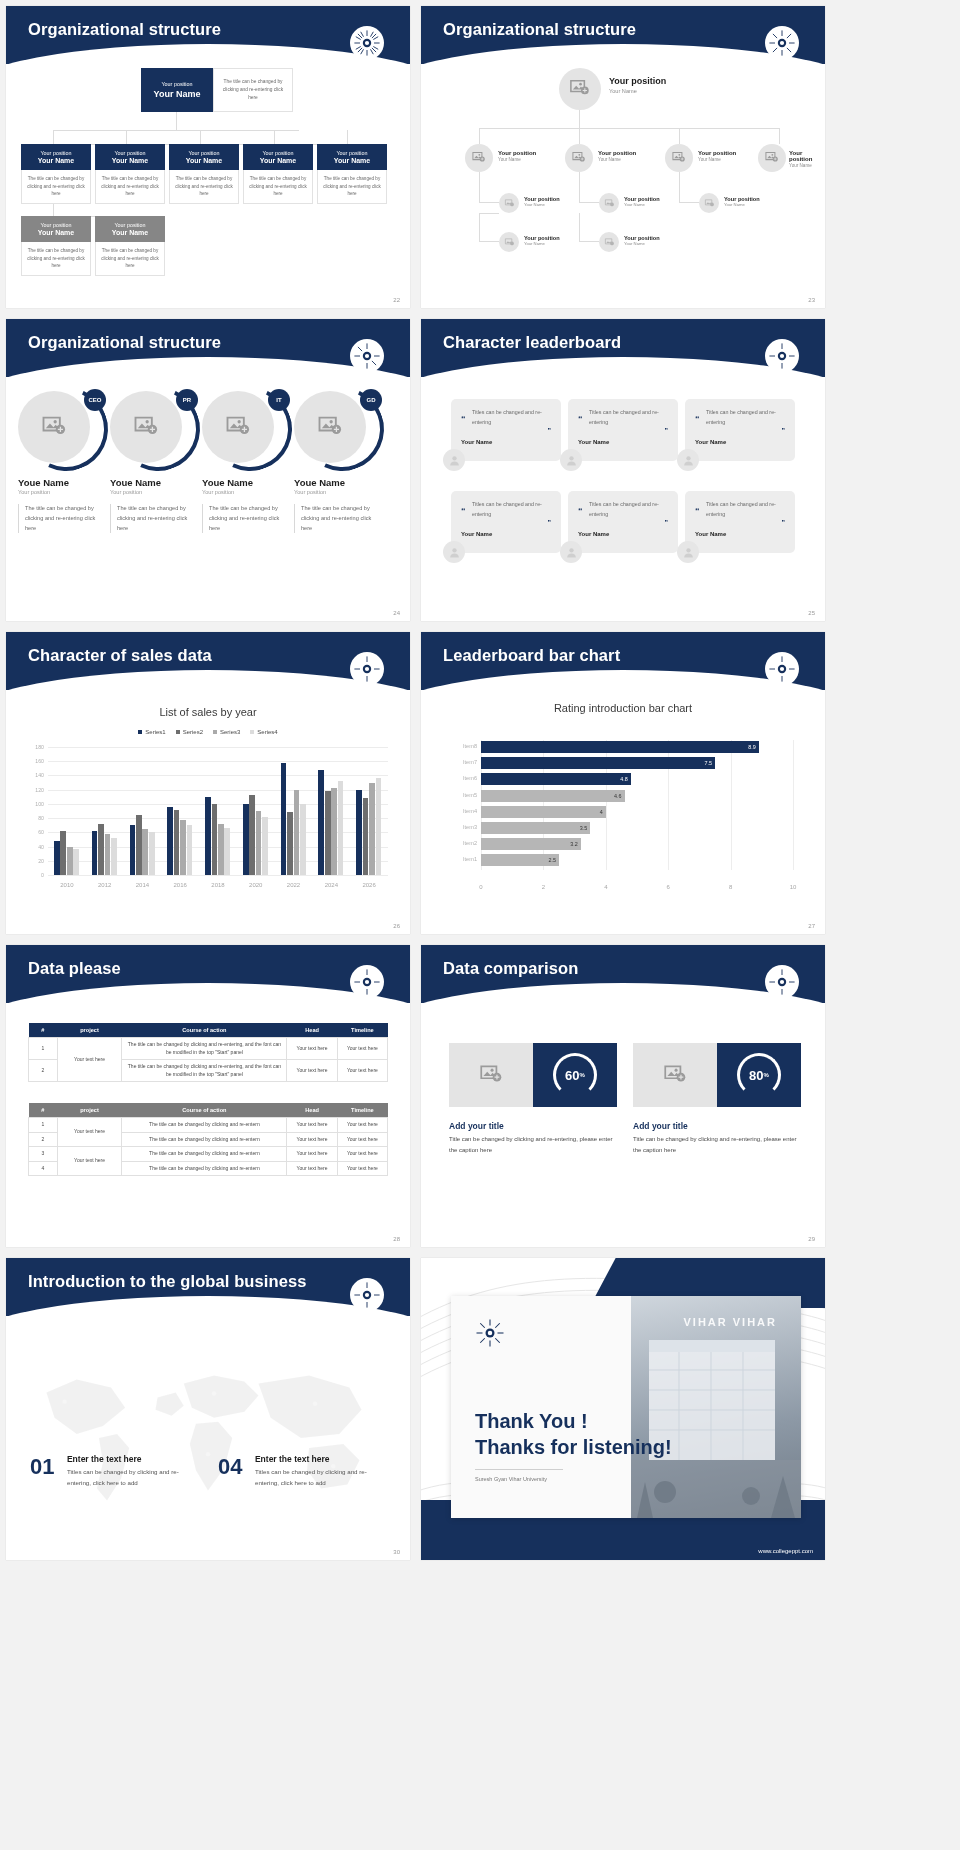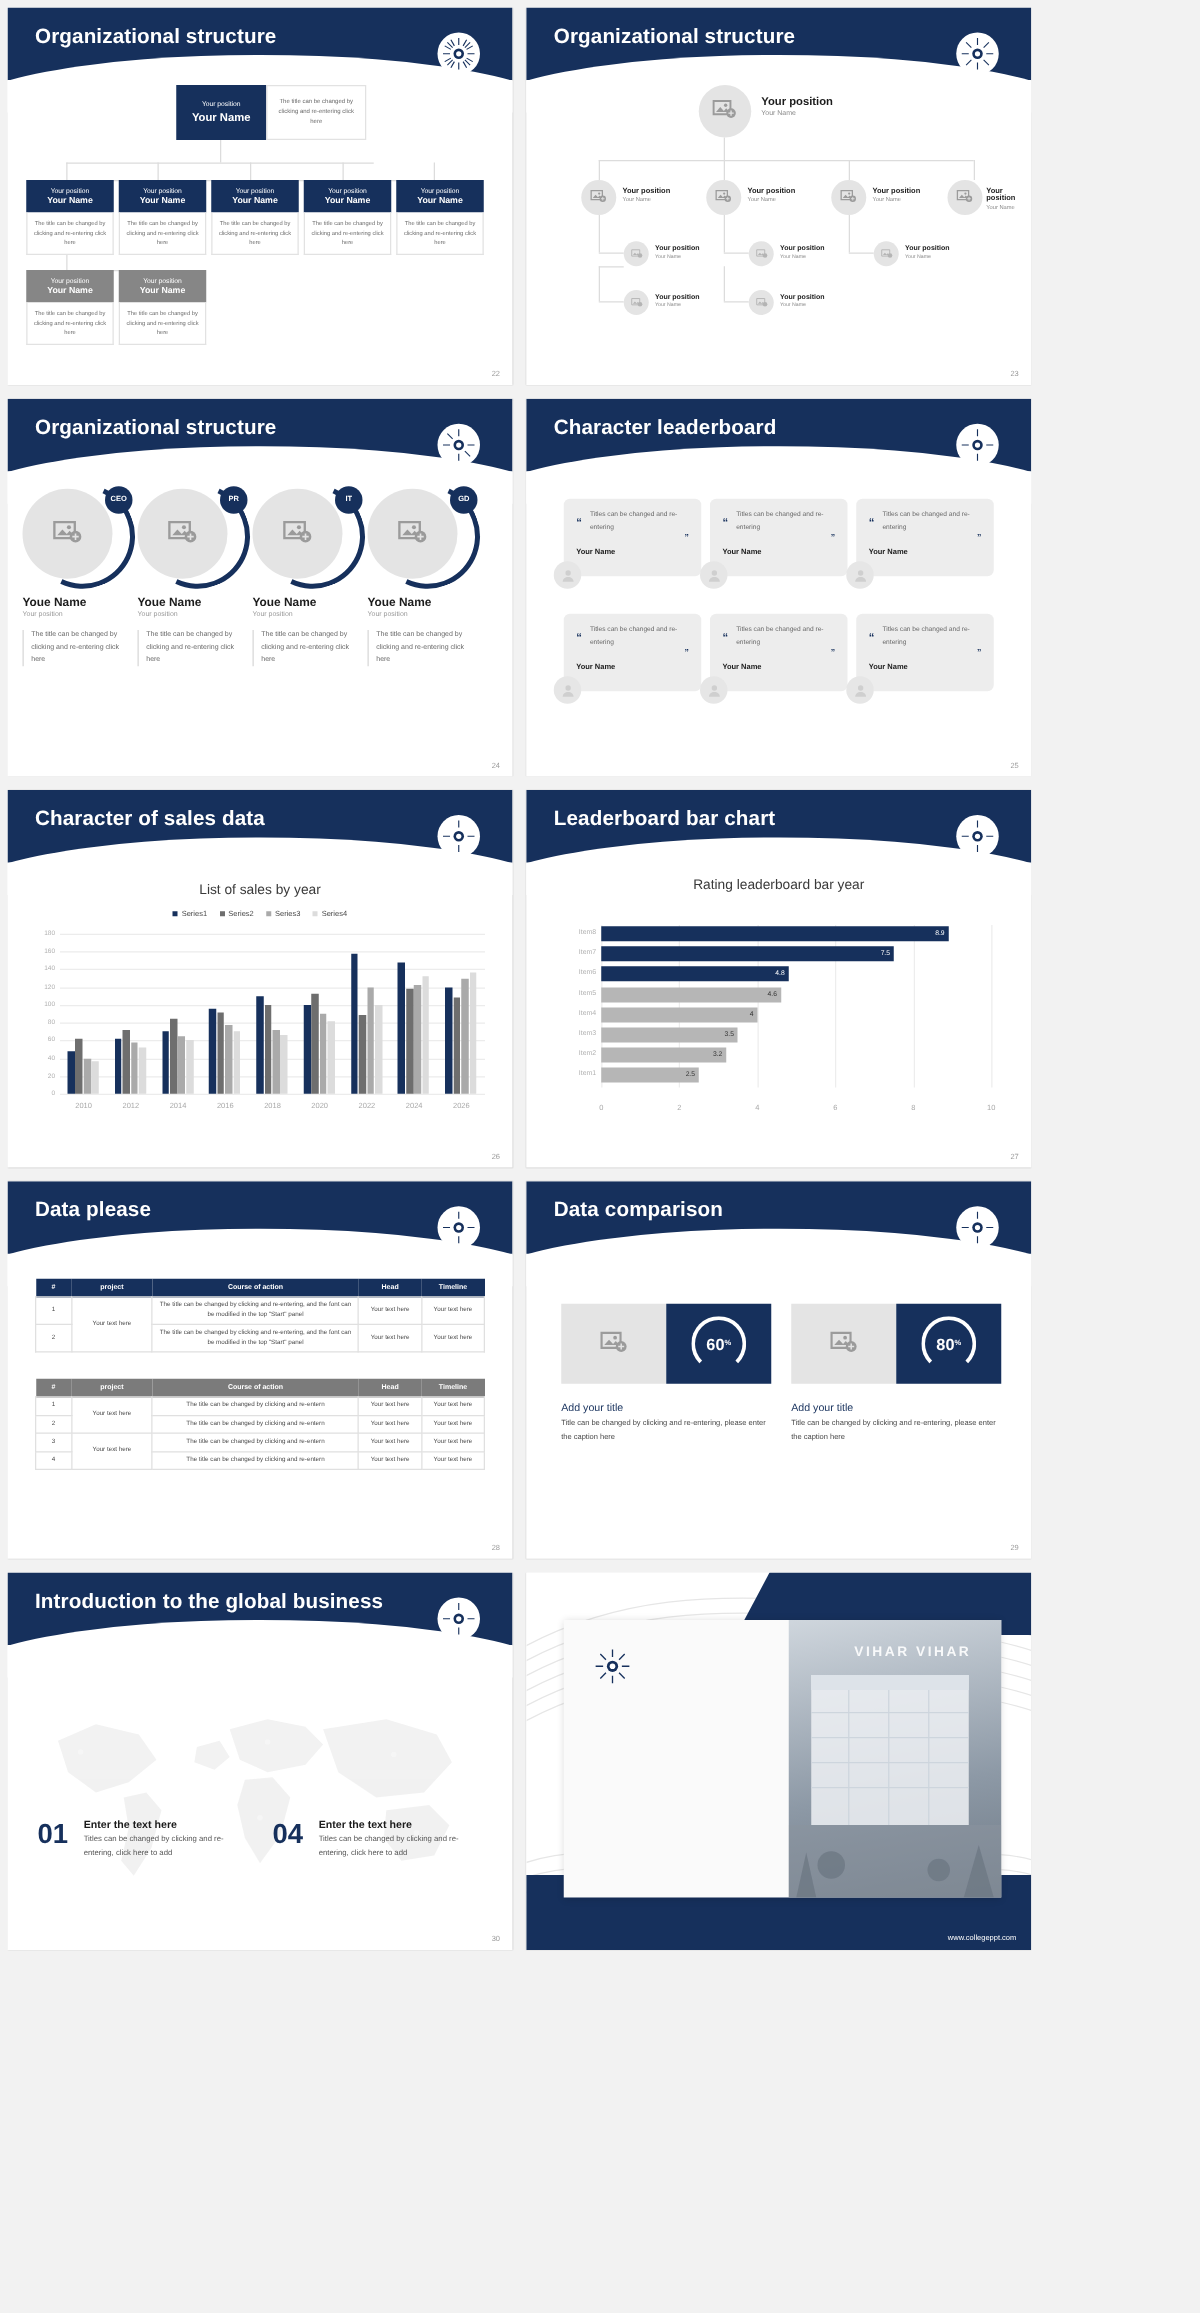--- a/index.html
+++ b/index.html
@@ -119,21 +119,21 @@
   .dcimg { width:84px; height:64px; background:#e4e4e4; display:inline-flex;
            align-items:center; justify-content:center; vertical-align:top; }
   .dcimg svg { width:26px; height:26px; }
   .dcpct { width:84px; height:64px; background:#16305c; display:inline-flex;
            align-items:center; justify-content:center; vertical-align:top;
            position:relative; }
   .ring { width:44px; height:44px; border-radius:50%; border:3px solid #fff;
           border-bottom-color:transparent; display:flex; align-items:center;
           justify-content:center; color:#fff; font-size:13px; font-weight:bold; }
   .ring small{font-size:6px;}
-  .dctitle { font-size:8.5px; font-weight:normal; color:#16305c; }
+  .dctitle { font-size:8.5px; font-weight:bold; color:#16305c; }
   .dcsub { font-size:6px; color:#4a4a4a; line-height:1.8; margin-top:3px; }
 
   
   .worldmap { position:absolute; left:0; top:60px; width:100%; height:240px;
               opacity:.55; }
   .num { font-size:22px; font-weight:bold; color:#16305c; }
   .gtitle { font-size:8.5px; font-weight:bold; color:#1c1c1c; }
   .gsub { font-size:6.2px; color:#555; line-height:1.8; margin-top:2px; }
 
   
@@ -729,21 +729,21 @@
       <g stroke="#16305c" stroke-width="1.3">
       <line x1="20" y1="2" x2="20" y2="10"></line>
               <line x1="20" y1="30" x2="20" y2="38"></line>
       <line x1="2" y1="20" x2="10" y2="20"></line>
               <line x1="30" y1="20" x2="38" y2="20"></line>
             </g>
       <circle cx="20" cy="20" r="3" fill="#fff"></circle>
           </g>
         </svg>
     </div>
-    <div class="chart-title" style="top:70px;">Rating leaderboard bar year</div>
+    <div class="chart-title" style="top:70px;">Rating introduction bar chart</div>
     <div class="lb" id="plot-27">
         <div class="vgrid" style="left: 0px;"></div>
         <div class="vgrid" style="left: 62.4px;"></div>
         <div class="vgrid" style="left: 124.8px;"></div>
         <div class="vgrid" style="left: 187.2px;"></div>
         <div class="vgrid" style="left: 249.6px;"></div>
         <div class="vgrid" style="left: 312px;"></div>
         <div class="lbrow">
           <div class="lblabel">Item8</div>
           <div class="lbbar" style="width: 277.68px; background: rgb(22, 48, 92);">
@@ -1061,18 +1061,24 @@
                   <line x1="30" y1="20" x2="38" y2="20"></line>
           <line x1="7" y1="7" x2="13" y2="13"></line>
                   <line x1="27" y1="27" x2="33" y2="33"></line>
           <line x1="33" y1="7" x2="27" y2="13"></line>
                   <line x1="13" y1="27" x2="7" y2="33"></line>
                 </g>
           <circle cx="20" cy="20" r="3" fill="#fff"></circle>
               </g>
             </svg>
         </div>
+        <div style="position:absolute;left:24px;top:112px;">
+          <div class="ty-big">Thank You !</div>
+          <div class="ty-big">Thanks for listening!</div>
+          <div style="width:88px;height:1px;background:#cfcfcf;margin:9px 0 0;"></div>
+          <div class="ty-small">Suresh Gyan Vihar University</div>
+        </div>
       </div>
       <div class="ty-foot">www.collegeppt.com</div>
     </div>
   </div>
 
 </div>
 
 </body></html>

